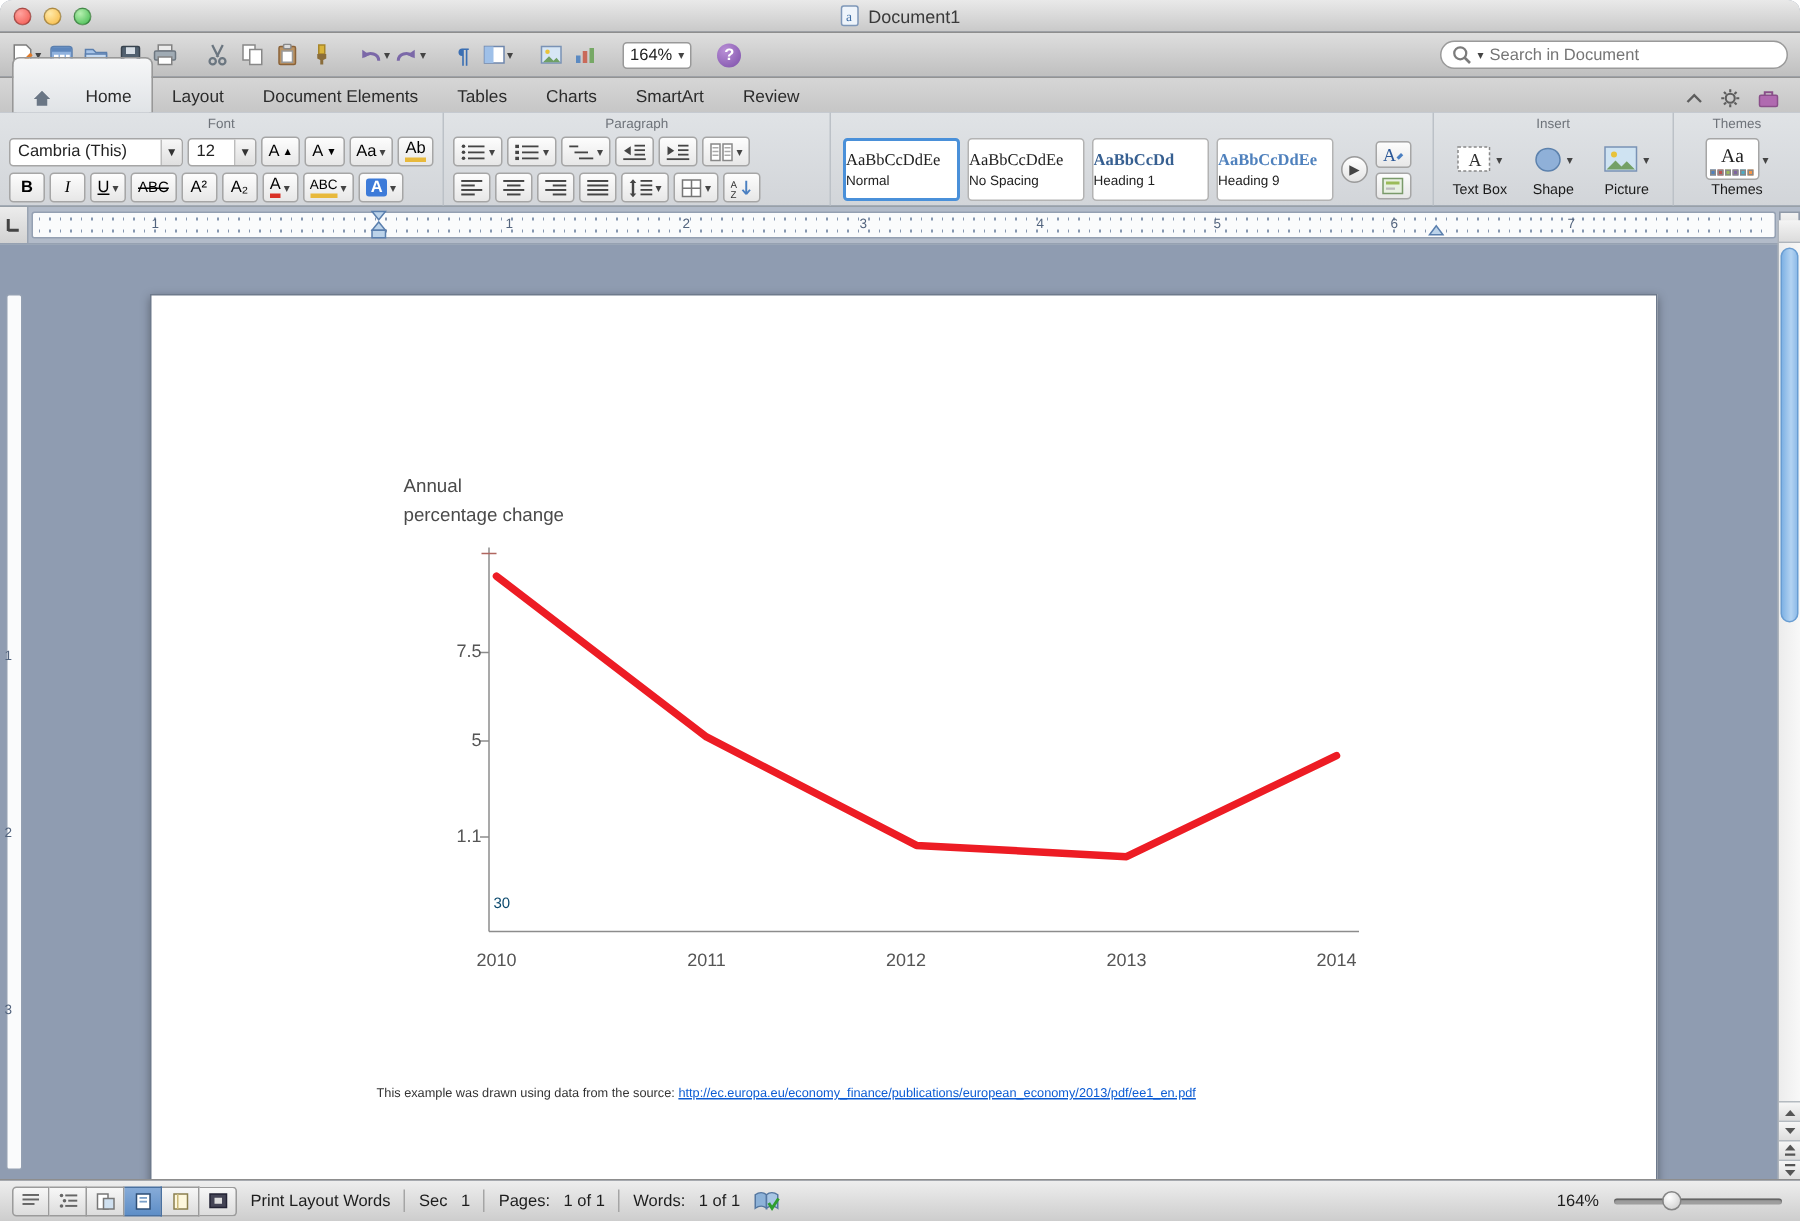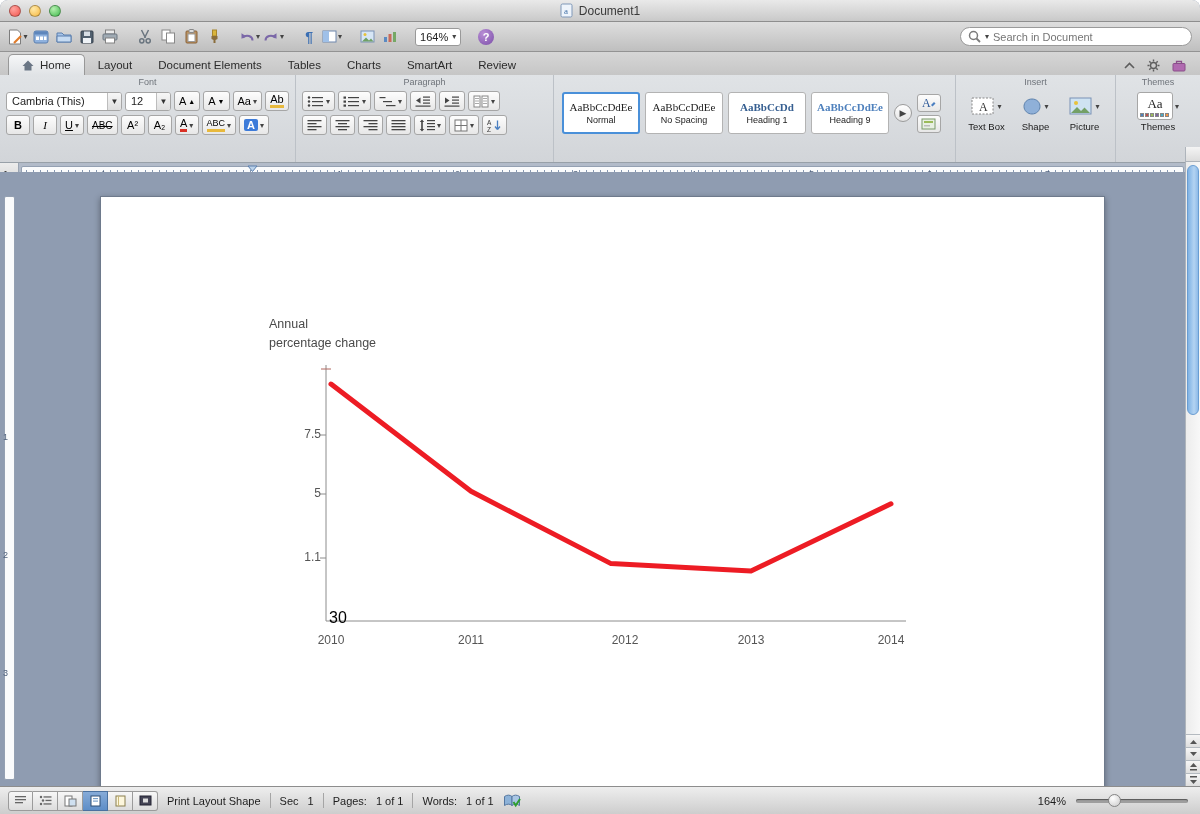--- a/index.html
+++ b/index.html
@@ -21,40 +21,40 @@
   .tbtn { height:24px; min-width:20px; background:transparent; border:none; display:inline-flex; align-items:center; justify-content:center; gap:1px; cursor:default; }
   .dd { font-size:8px; color:#444; }
   .tgap { width:9px; }
   .zoom-combo { background:#fff; border:1px solid #999; border-radius:3px; height:18px; padding:0 4px; display:inline-flex; align-items:center; gap:4px; font-size:11px; }
   .help-circle { width:16px; height:16px; border-radius:50%; background:radial-gradient(circle at 35% 30%, #b98fd6, #7b4ea8); color:#fff; font-weight:bold; font-size:11px; display:inline-flex; align-items:center; justify-content:center; }
   .search { margin-left:auto; width:232px; height:19px; background:#fff; border:1px solid #9a9a9a; border-radius:10px; display:flex; align-items:center; padding:0 7px; gap:4px; }
   .search input { border:none; outline:none; flex:1; font-size:11px; color:#555; background:transparent; font-family:"Liberation Sans",sans-serif; }
 
   
   .tabbar { height:23px; background:linear-gradient(#d6d6d6,#c6c6c6); display:flex; align-items:flex-end; padding:0 8px; }
-  .tab { padding:4px 13px 4px; font-size:11.5px; color:#2b2b2b; display:flex; gap:6px; align-items:center; border-radius:5px 5px 0 0; cursor:default; }
+  .tab { padding:20px 13px 4px; font-size:11.5px; color:#2b2b2b; display:flex; gap:23px; align-items:center; border-radius:5px 5px 0 0; cursor:default; }
   .tab.active { background:linear-gradient(#f6f7f8,#e0e3e6); border:1px solid #989898; border-bottom:none; }
   .tab-right { margin-left:auto; display:flex; align-items:center; gap:12px; padding:0 6px 3px 0; }
 
   
-  .ribbon { height:88px; background:linear-gradient(#e0e3e6,#d2d5d9); border-bottom:1px solid #98a0a8; display:flex; }
+  .ribbon { height:63px; background:linear-gradient(#e0e3e6,#d2d5d9); border-bottom:1px solid #98a0a8; display:flex; }
   .rgroup { position:relative; padding-top:14px; border-right:1px solid #bcc1c7; }
   .rgroup-label { position:absolute; top:2px; left:0; right:0; text-align:center; font-size:9px; color:#6e737a; }
   .rrow { display:flex; align-items:center; gap:3px; padding:2px 6px; }
   .rbtn { height:20px; min-width:24px; background:linear-gradient(#fdfdfd,#e7e7e7); border:1px solid #a6a6a6; border-radius:3px; display:inline-flex; align-items:center; justify-content:center; gap:2px; font-size:11px; padding:0 4px; cursor:default; }
   .rbtn b { font-weight:bold; }
   .combo { height:19px; background:#fff; border:1px solid #a6a6a6; border-radius:3px; display:flex; align-items:center; font-size:11px; overflow:hidden; }
   .combo .combo-text { padding:0 5px; flex:1; white-space:nowrap; }
   .combo .combo-arrow { width:14px; align-self:stretch; border-left:1px solid #bdbdbd; font-size:8px; color:#333; background:linear-gradient(#f7f7f7,#dfdfdf); display:flex; align-items:center; justify-content:center; }
   .u-red { border-bottom:3px solid #d93025; line-height:11px; }
   .u-yel { border-bottom:3px solid #e8b93c; line-height:11px; }
   .strike { text-decoration:line-through; font-size:10px; }
   .fx-a { background:#3d7bd9; color:#fff; border-radius:2px; padding:0 3px; font-weight:bold; }
   .styles-row { display:flex; align-items:center; gap:5px; padding:3px 8px; }
-  .style-card { width:78px; height:42px; background:#fff; border:1px solid #b3b3b3; border-radius:3px; display:flex; flex-direction:column; align-items:center; justify-content:center; gap:2px; overflow:hidden; cursor:default; }
+  .style-card { width:78px; height:42px; background:#fff; border:1px solid #b3b3b3; border-radius:3px; display:flex; flex-direction:column; align-items:flex-start; justify-content:center; gap:2px; overflow:hidden; cursor:default; }
   .style-card.selected { border:2px solid #4a90d9; }
   .style-preview { font-family:"Liberation Serif", serif; font-size:11px; white-space:nowrap; max-width:74px; }
   .style-card.h1 .style-preview { color:#365f91; font-weight:bold; }
   .style-card.h2 .style-preview { color:#4f81bd; font-weight:bold; }
   .style-name { font-size:9px; color:#222; }
   .style-more { width:18px; height:18px; border:1px solid #9b9b9b; border-radius:50%; background:linear-gradient(#fff,#e4e4e4); display:flex; align-items:center; justify-content:center; font-size:9px; color:#444; }
   .styles-side { display:flex; flex-direction:column; gap:3px; }
   .mini-btn { width:24px; height:18px; background:linear-gradient(#fdfdfd,#e7e7e7); border:1px solid #a6a6a6; border-radius:3px; display:flex; align-items:center; justify-content:center; font-size:11px; }
   .insert-row { display:flex; align-items:flex-start; gap:8px; padding:4px 10px; }
   .insert-item { display:flex; flex-direction:column; align-items:center; width:44px; cursor:default; }
@@ -77,21 +77,21 @@
 
   
   .docarea { position:absolute; top:172px; left:0; width:1200px; height:614px; background:#8f9cb1; overflow:hidden; }
   .vruler { position:absolute; left:0; top:0; bottom:0; width:19px; }
   .vruler-band { position:absolute; left:4px; top:24px; bottom:6px; width:11px; background:#fafbfc; border:1px solid #94a0b2; border-radius:2px; }
   .vnum { position:absolute; left:3px; font-size:9px; color:#53647e; }
   .page { position:absolute; left:100px; top:24px; width:1005px; height:760px; background:#fff; border:1px solid #6e7a8c; box-shadow:0 2px 6px rgba(0,0,0,.35); }
   .chart { position:absolute; left:140px; top:110px; width:800px; height:360px; }
   .chart-title { position:absolute; left:28px; top:8px; font-size:12.5px; color:#4a4a4a; line-height:19px; }
   .ytick { position:absolute; left:30px; width:50px; text-align:right; font-size:12px; color:#555; }
-  .origin-label { position:absolute; left:88px; top:302px; font-size:16px; color:#000000; }
+  .origin-label { position:absolute; left:88px; top:290px; font-size:10px; color:#0c4a6e; }
   .xtick { position:absolute; width:80px; top:326px; text-align:center; font-size:12px; color:#555; }
   .source-line { position:absolute; left:150px; top:526px; font-size:8.5px; color:#333; white-space:nowrap; }
   .source-line a { color:#0b5bd3; text-decoration:underline; }
 
   
   .vscroll { position:absolute; right:0; top:147px; width:15px; height:639px; background:linear-gradient(90deg,#ececec,#f8f8f8); border-left:1px solid #aeb4bb; }
   .vs-topbtn { position:absolute; top:0; left:0; right:0; height:15px; background:linear-gradient(#f4f4f4,#dcdcdc); border-bottom:1px solid #aeb4bb; display:flex; align-items:center; justify-content:center; }
   .vthumb { position:absolute; left:1px; right:1px; top:18px; height:250px; border-radius:7px; background:linear-gradient(90deg,#7fb2e4,#b3d3f2 60%,#8fbbe8); border:1px solid #699dd2; }
   .vs-cluster { position:absolute; bottom:0; left:0; right:0; }
   .vs-btn { height:13px; border-top:1px solid #b4bac0; background:linear-gradient(#f6f6f6,#dedede); display:flex; align-items:center; justify-content:center; }
@@ -665,23 +665,26 @@
           <line x1="79" y1="187" x2="85" y2="187" stroke="#8c8c8c"></line>
           <line x1="79" y1="251" x2="85" y2="251" stroke="#8c8c8c"></line>
           <polyline fill="none" stroke="#ed1c24" stroke-width="5" stroke-linejoin="round" stroke-linecap="round" points="90,77.1 230,184.3 370,256.6 510,264.1 650,196.8"></polyline>
         </svg>
         <span class="ytick" style="top:120px;">7.5</span>
         <span class="ytick" style="top:179px;">5</span>
         <span class="ytick" style="top:243px;">1.1</span>
         <span class="origin-label">30</span>
         <span class="xtick" style="left:50px;">2010</span>
         <span class="xtick" style="left:190px;">2011</span>
-        <span class="xtick" style="left:344px;">2012</span>
+        <span class="xtick" style="left:323px;">2012</span>
         <span class="xtick" style="left:470px;">2013</span>
         <span class="xtick" style="left:610px;">2014</span>
+      </div>
+      <div class="source-line">
+        <span>This example was drawn using data from the source: </span><a href="#">http://ec.europa.eu/economy_finance/publications/european_economy/2013/pdf/ee1_en.pdf</a>
       </div>
     </div>
   </div>
 
   <div class="vscroll">
     <div class="vs-topbtn"></div>
     <div class="vthumb"></div>
     <div class="vs-cluster">
       <div class="vs-btn">
           <svg width="7" height="5">
@@ -750,21 +753,21 @@
             <line x1="4.5" y1="1" x2="4.5" y2="11" stroke="#c9b879"></line>
           </svg>
         </div>
       <div class="viewbtn">
           <svg width="13" height="11">
             <rect x="1" y="1" width="11" height="9" fill="#445" stroke="#223"></rect>
             <rect x="4" y="3.5" width="5" height="4" fill="#ddd"></rect>
           </svg>
         </div>
     </div>
-    <span>Print Layout Shape</span>
+    <span>Print Layout Words</span>
     <span class="vsep"></span>
     <span>Sec</span>
     <span>1</span>
     <span class="vsep"></span>
     <span>Pages:</span>
     <span>1 of 1</span>
     <span class="vsep"></span>
     <span>Words:</span>
     <span>1 of 1</span>
     <svg width="19" height="14">

